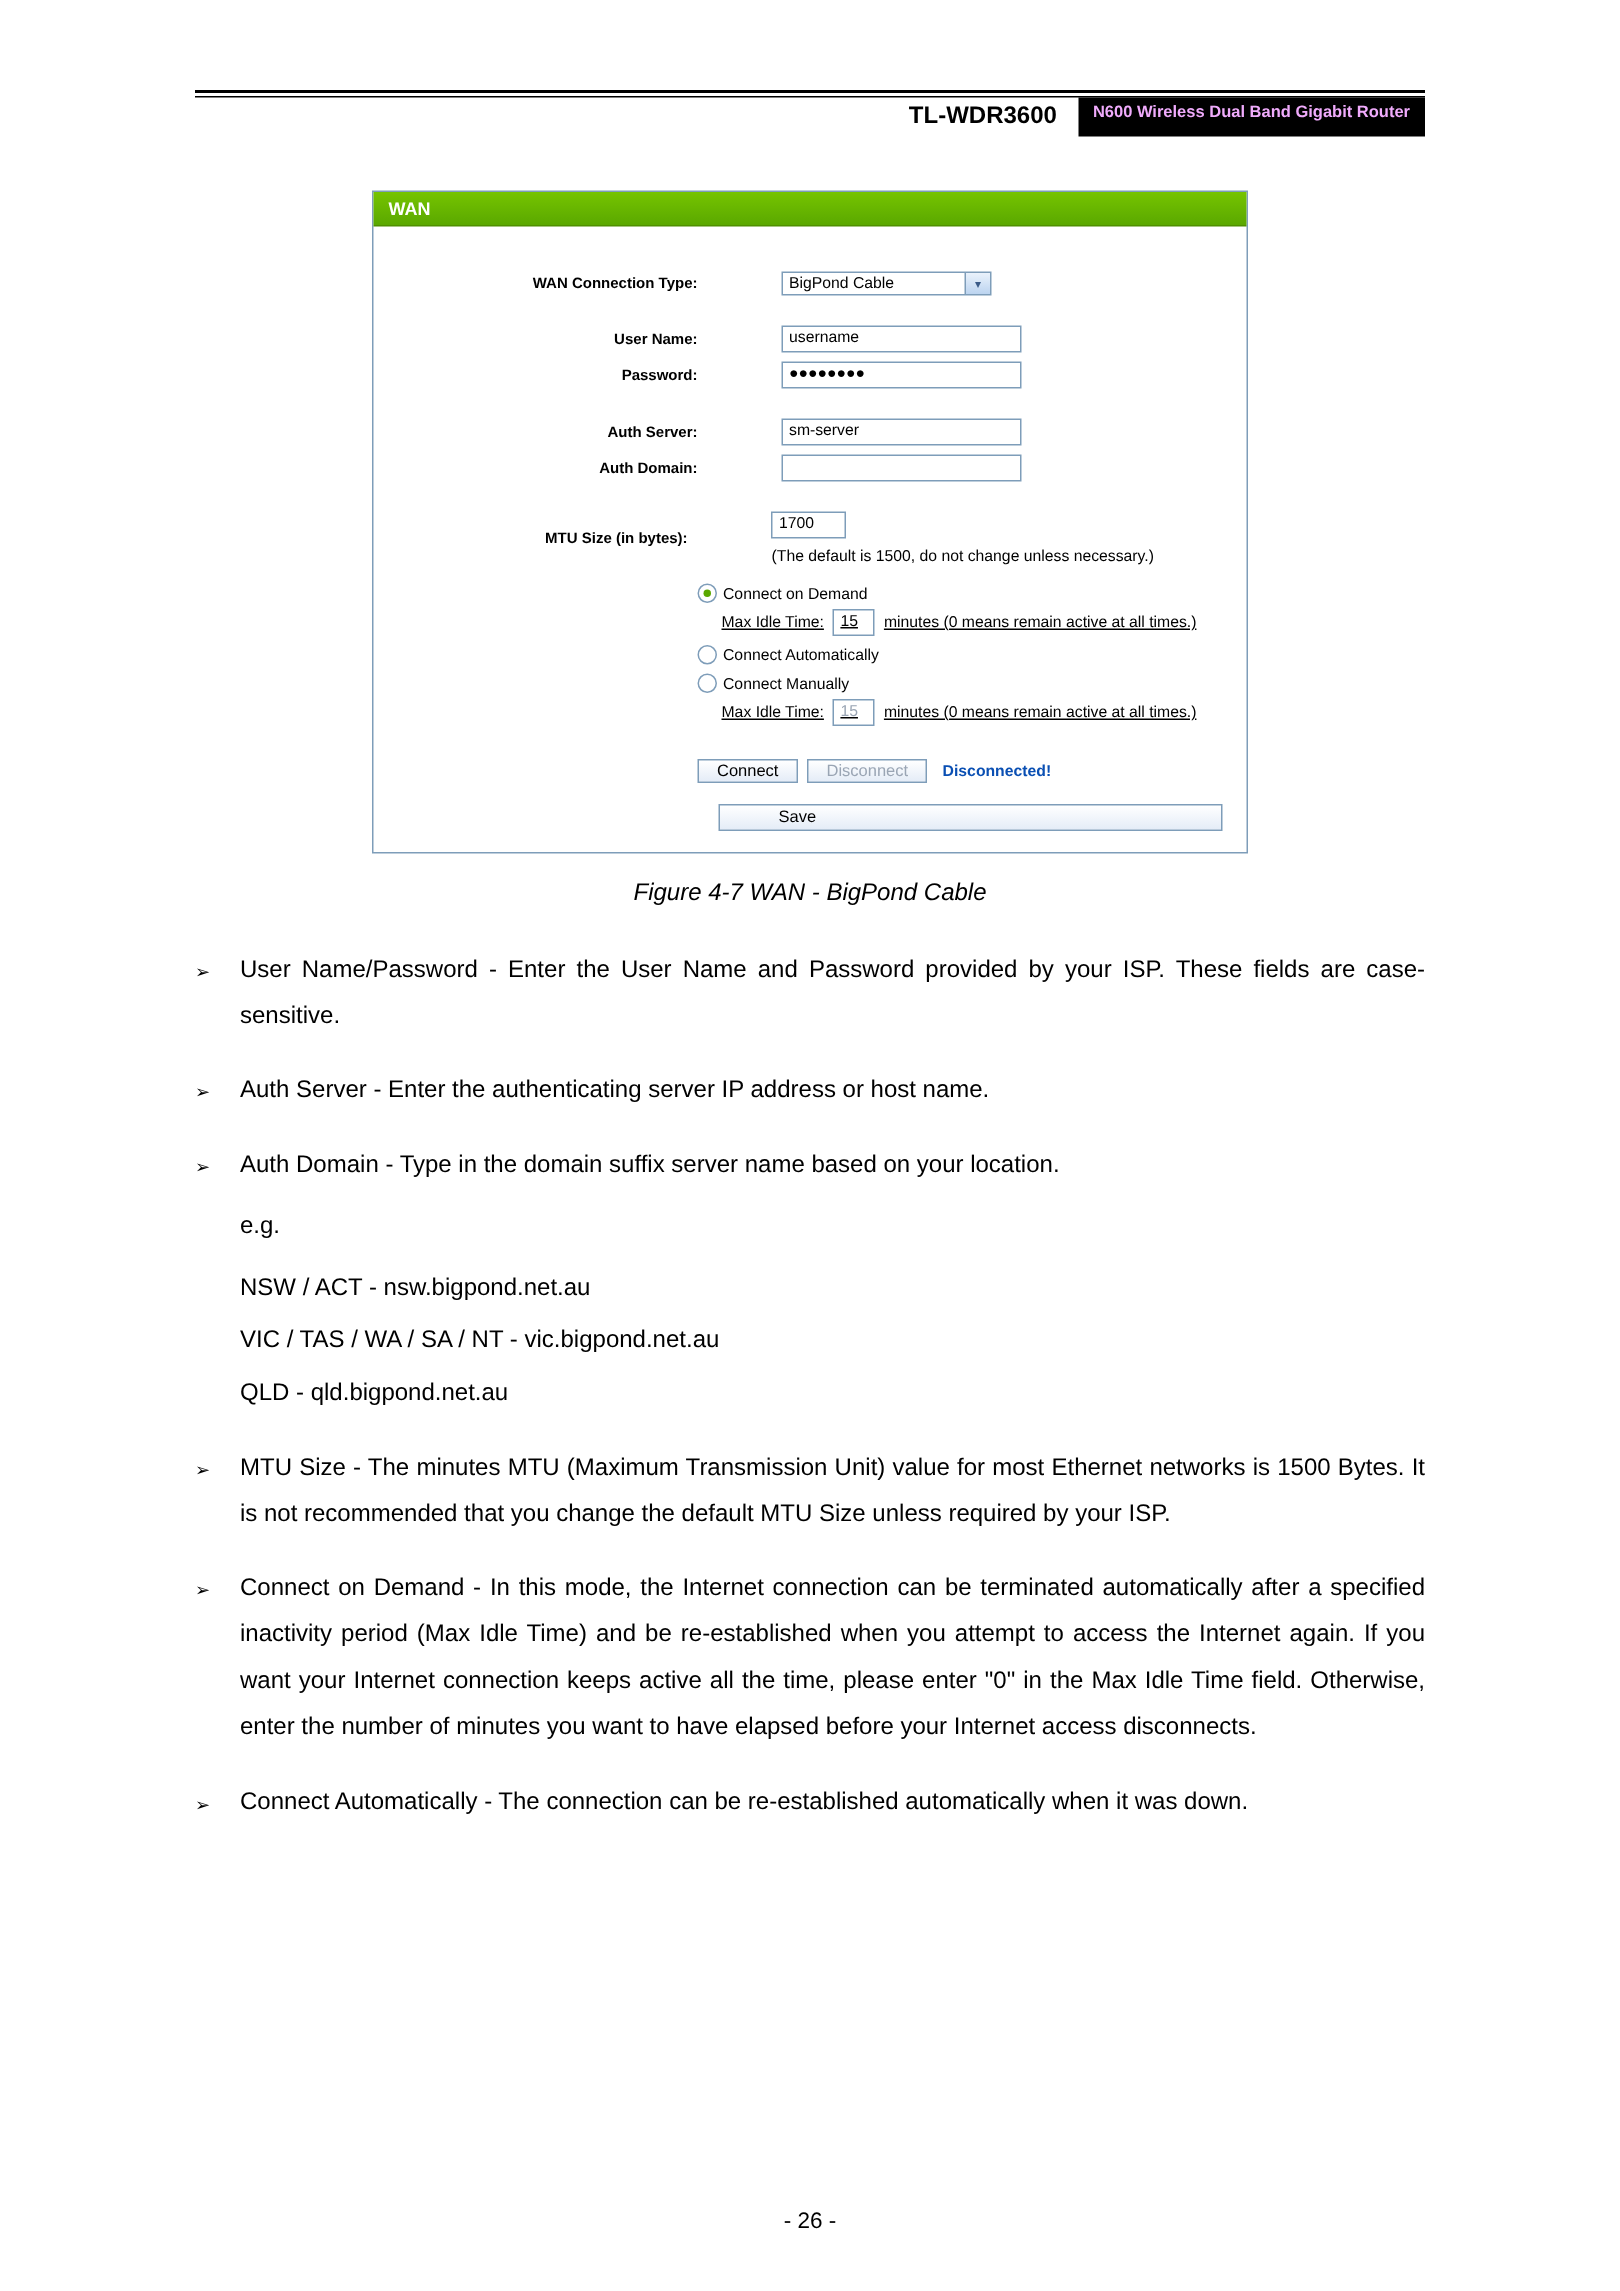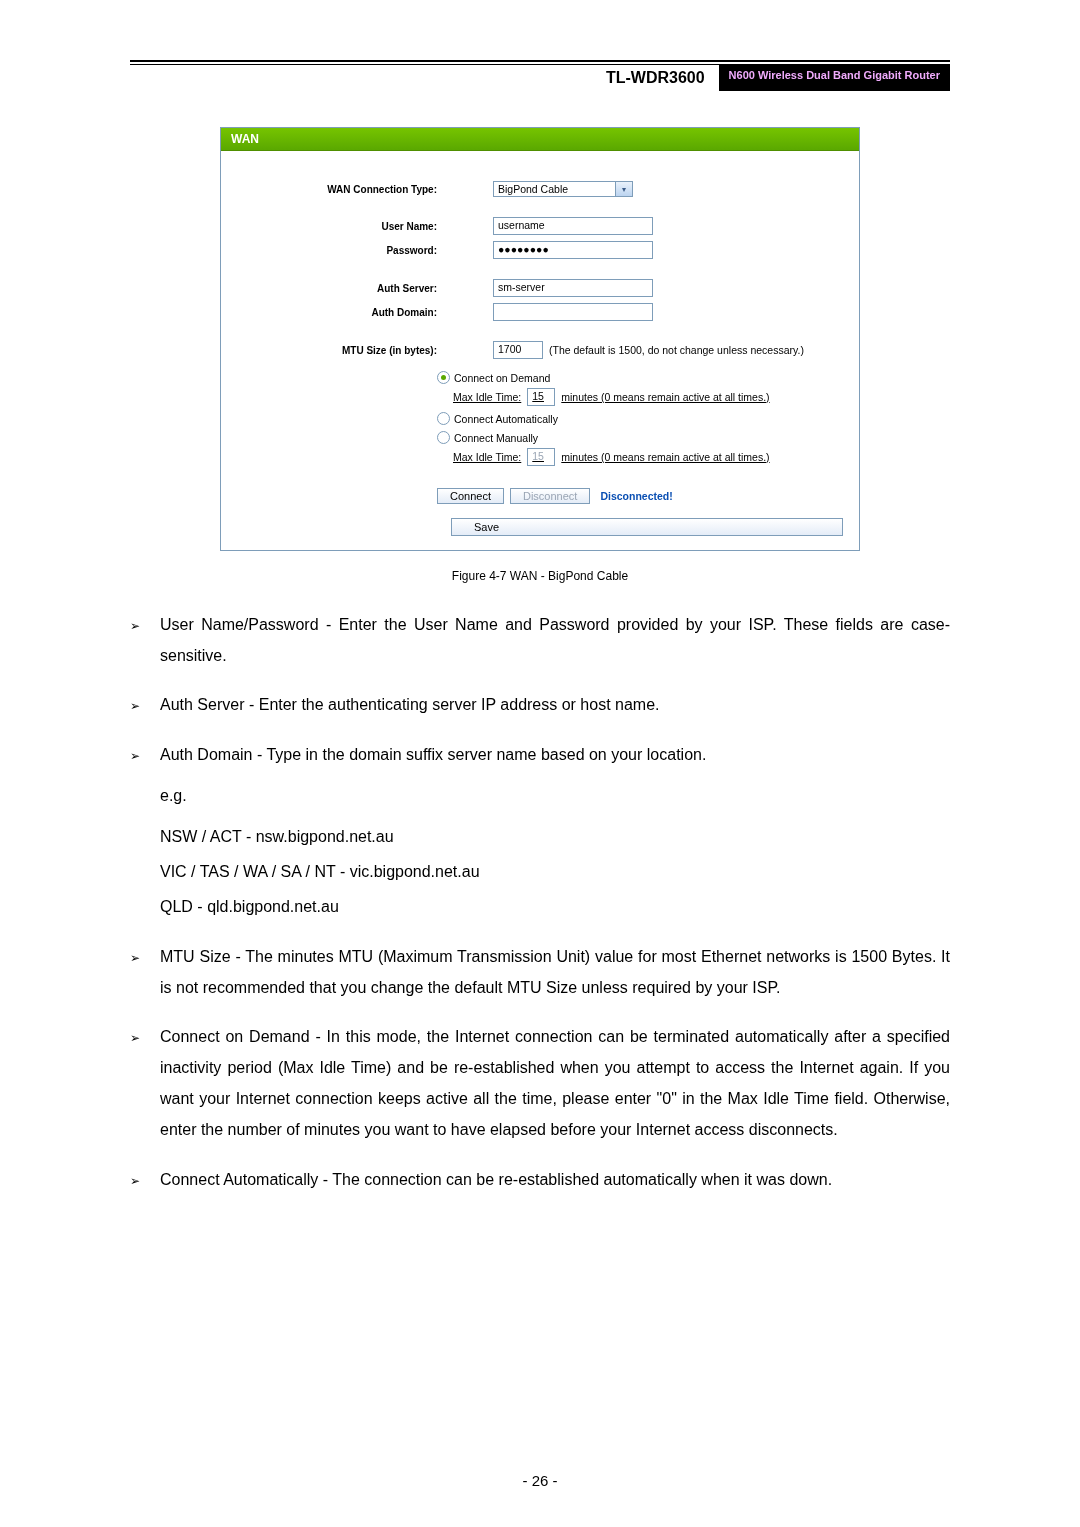--- a/index.html
+++ b/index.html
@@ -37,21 +37,21 @@
     background: #000;
     color: #f0abfc;
     font-weight: bold;
     padding: 4px 10px;
     font-size: 11px;
   }
 
   
   .shot-wrap {
     margin: 36px auto 0 auto;
-    width: 640px;
+    width: 584px;
   }
   .shot {
     border: 1px solid #7e9db9;
     background: #fff;
     font-family: Verdana, Arial, sans-serif;
     font-size: 10.5px;
     color: #000;
   }
   .shot-header {
     background: #6fbf00;
@@ -121,21 +121,22 @@
     cursor: default;
   }
   .btn.disabled { color:#9aa5b4; }
   .status-text { color:#0a4fb3; font-weight:bold; margin-left:4px; font-size:10.5px;}
   .conn-row { display:flex; align-items:center; gap:6px; margin-top:22px;}
   .btn-save-row { padding-left:214px; margin-top:14px; }
 
   .fig-caption {
     text-align: center;
     margin-top: 18px;
-    font-size: 12px;
+    font-size: 16px;
+    font-style: italic;
   }
 
   
   .defs { margin-top: 26px; }
   .item {
     display: flex;
     margin-top: 18px;
     line-height: 1.95;
     text-align: justify;
   }
@@ -244,21 +245,21 @@
 
             <div class="conn-row">
               <div class="btn">Connect</div>
               <div class="btn disabled">Disconnect</div>
               <span class="status-text">Disconnected!</span>
             </div>
           </div>
         </div>
 
         <div class="btn-save-row">
-          <div class="btn" style="padding:2px 22px">Save</div>
+          <div class="btn" style="padding:2px 39px">Save</div>
         </div>
 
       </div>
     </div>
     <div class="fig-caption">Figure 4-7 WAN - BigPond Cable</div>
   </div>
 
   <div class="defs">
     <div class="item">
       <div class="chev">➢</div>

